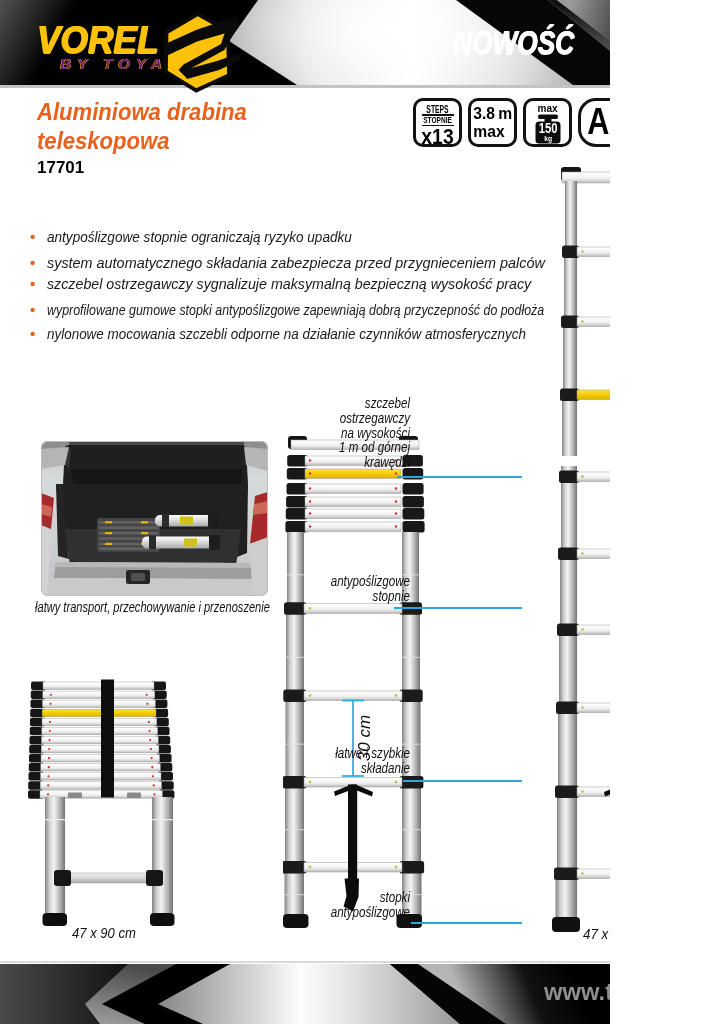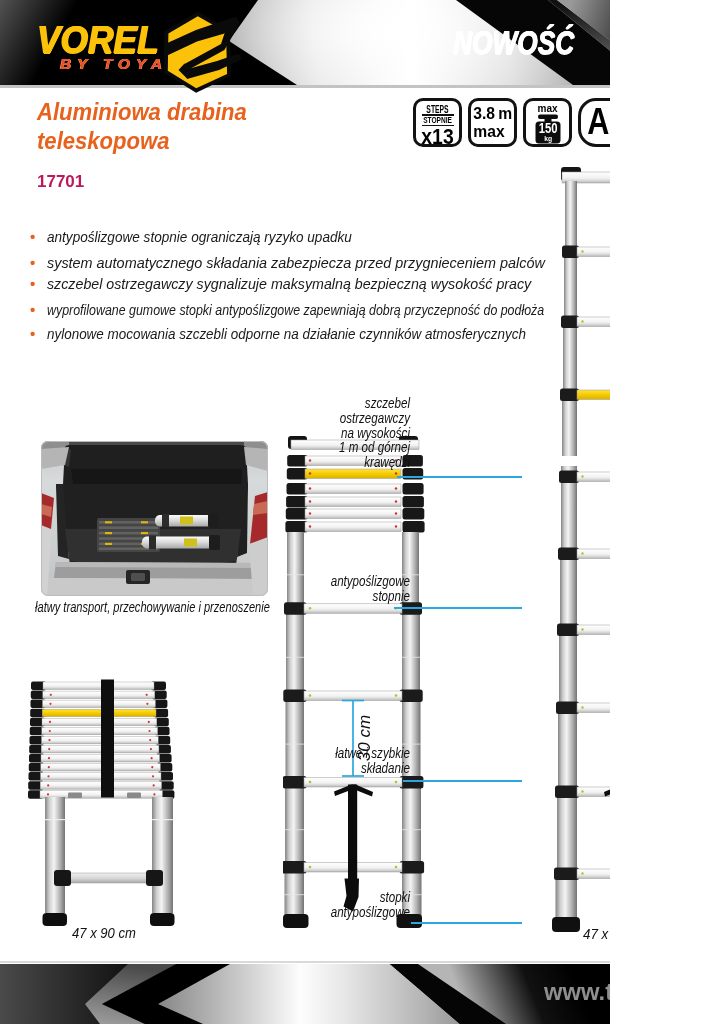--- a/index.html
+++ b/index.html
@@ -86,25 +86,25 @@
  <g>
   <polygon points="198,11.7 229.8,29.8 231.1,76 196.1,92.8 163.7,72.8 164.4,31.1" fill="#0a0a0a"></polygon>
   <polygon points="197.8,16.3 226,32.3 227.1,74 196.2,88.3 167.8,70.7 168.4,33.4" fill="#fcc20a"></polygon>
   <path d="M164,44.5 L196,30 L236,16.5 L239.5,23 L224.5,33.5 L197,41.5 L164,57 Z" fill="#0a0a0a"></path>
   <path d="M224.5,33.5 L236,16.5 L239.5,23 L231.5,37.5 L224.4,50.1 L187.9,70.1 L184.5,64 L221,44 Z" fill="#0a0a0a"></path>
   <path d="M184.5,63.5 L188.5,70 L187,78.5 L178.5,70 Z" fill="#0a0a0a"></path>
   <path d="M186,69.5 L217,61 L239,53.5 L241.5,59.5 L219,70 L187,79 Z" fill="#0a0a0a"></path>
  </g>
 </svg>
 <div class="abs" style="left:37px;top:18.5px;font-size:38px;font-weight:bold;font-style:italic;color:#fcc20a;text-shadow:0.8px 0 0 #fcc20a,-0.8px 0 0 #fcc20a,0 0.6px 0 #fcc20a;transform:scaleX(0.93);transform-origin:0 0;">VOREL</div>
-<div class="abs" style="left:60px;top:55px;font-size:15.5px;font-weight:bold;font-style:italic;color:#ef4444;letter-spacing:5.8px;text-shadow:0.4px 0 0 #fcc20a,-0.4px 0 0 #fcc20a;">BY TOYA</div>
+<div class="abs" style="left:60px;top:55px;font-size:15.5px;font-weight:bold;font-style:italic;color:#701a75;letter-spacing:5.8px;text-shadow:0.4px 0 0 #fcc20a,-0.4px 0 0 #fcc20a;">BY TOYA</div>
 <div class="abs" style="right:36px;top:24px;font-size:33px;font-weight:bold;font-style:italic;color:#fff;text-shadow:0.7px 0 0 #fff,-0.7px 0 0 #fff,0 0.5px 0 #fff;transform:scaleX(0.795);transform-origin:100% 0;">NOWOŚĆ</div>
 
 <div class="abs" style="left:37px;top:98px;font-size:23px;line-height:29px;font-weight:bold;font-style:italic;color:#e8611d;transform:scaleX(0.96);transform-origin:0 0;">Aluminiowa drabina<br>teleskopowa</div>
-<div class="abs" style="left:37px;top:172px;font-size:17px;font-weight:bold;color:#be185d;">17701</div>
+<div class="abs" style="left:37px;top:158px;font-size:17px;font-weight:bold;color:#000000;">17701</div>
 
 <div class="icon" style="left:413px;">
   <div style="font-size:10px;font-weight:bold;line-height:9px;margin-top:3.5px;transform:scaleX(0.68);">STEPS</div>
   <div style="width:32px;height:1.6px;background:#111;margin:0.6px auto;"></div>
   <div style="font-size:9px;font-weight:bold;line-height:8px;transform:scaleX(0.73);">STOPNIE</div>
   <div style="width:32px;height:1.6px;background:#111;margin:0.6px auto;"></div>
   <div style="font-size:22px;font-weight:bold;line-height:19px;transform:scaleX(0.88);">x13</div>
 </div>
 <div class="icon" style="left:468px;">
   <div style="font-size:17px;font-weight:bold;line-height:17.5px;margin-top:4px;text-align:left;padding-left:2.5px;transform:scaleX(0.92);transform-origin:0 0;white-space:nowrap;">3.8 m<br>max</div>

